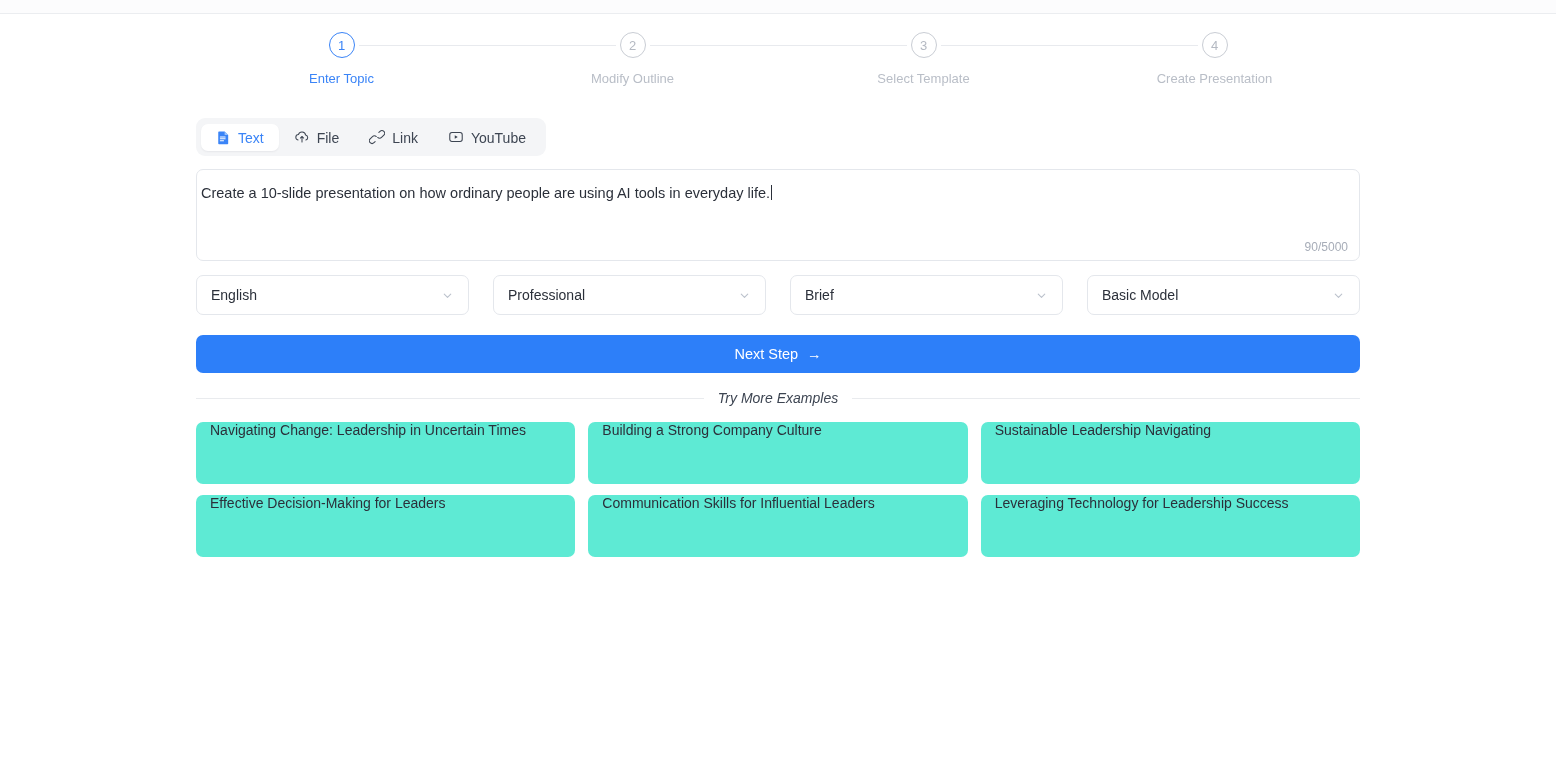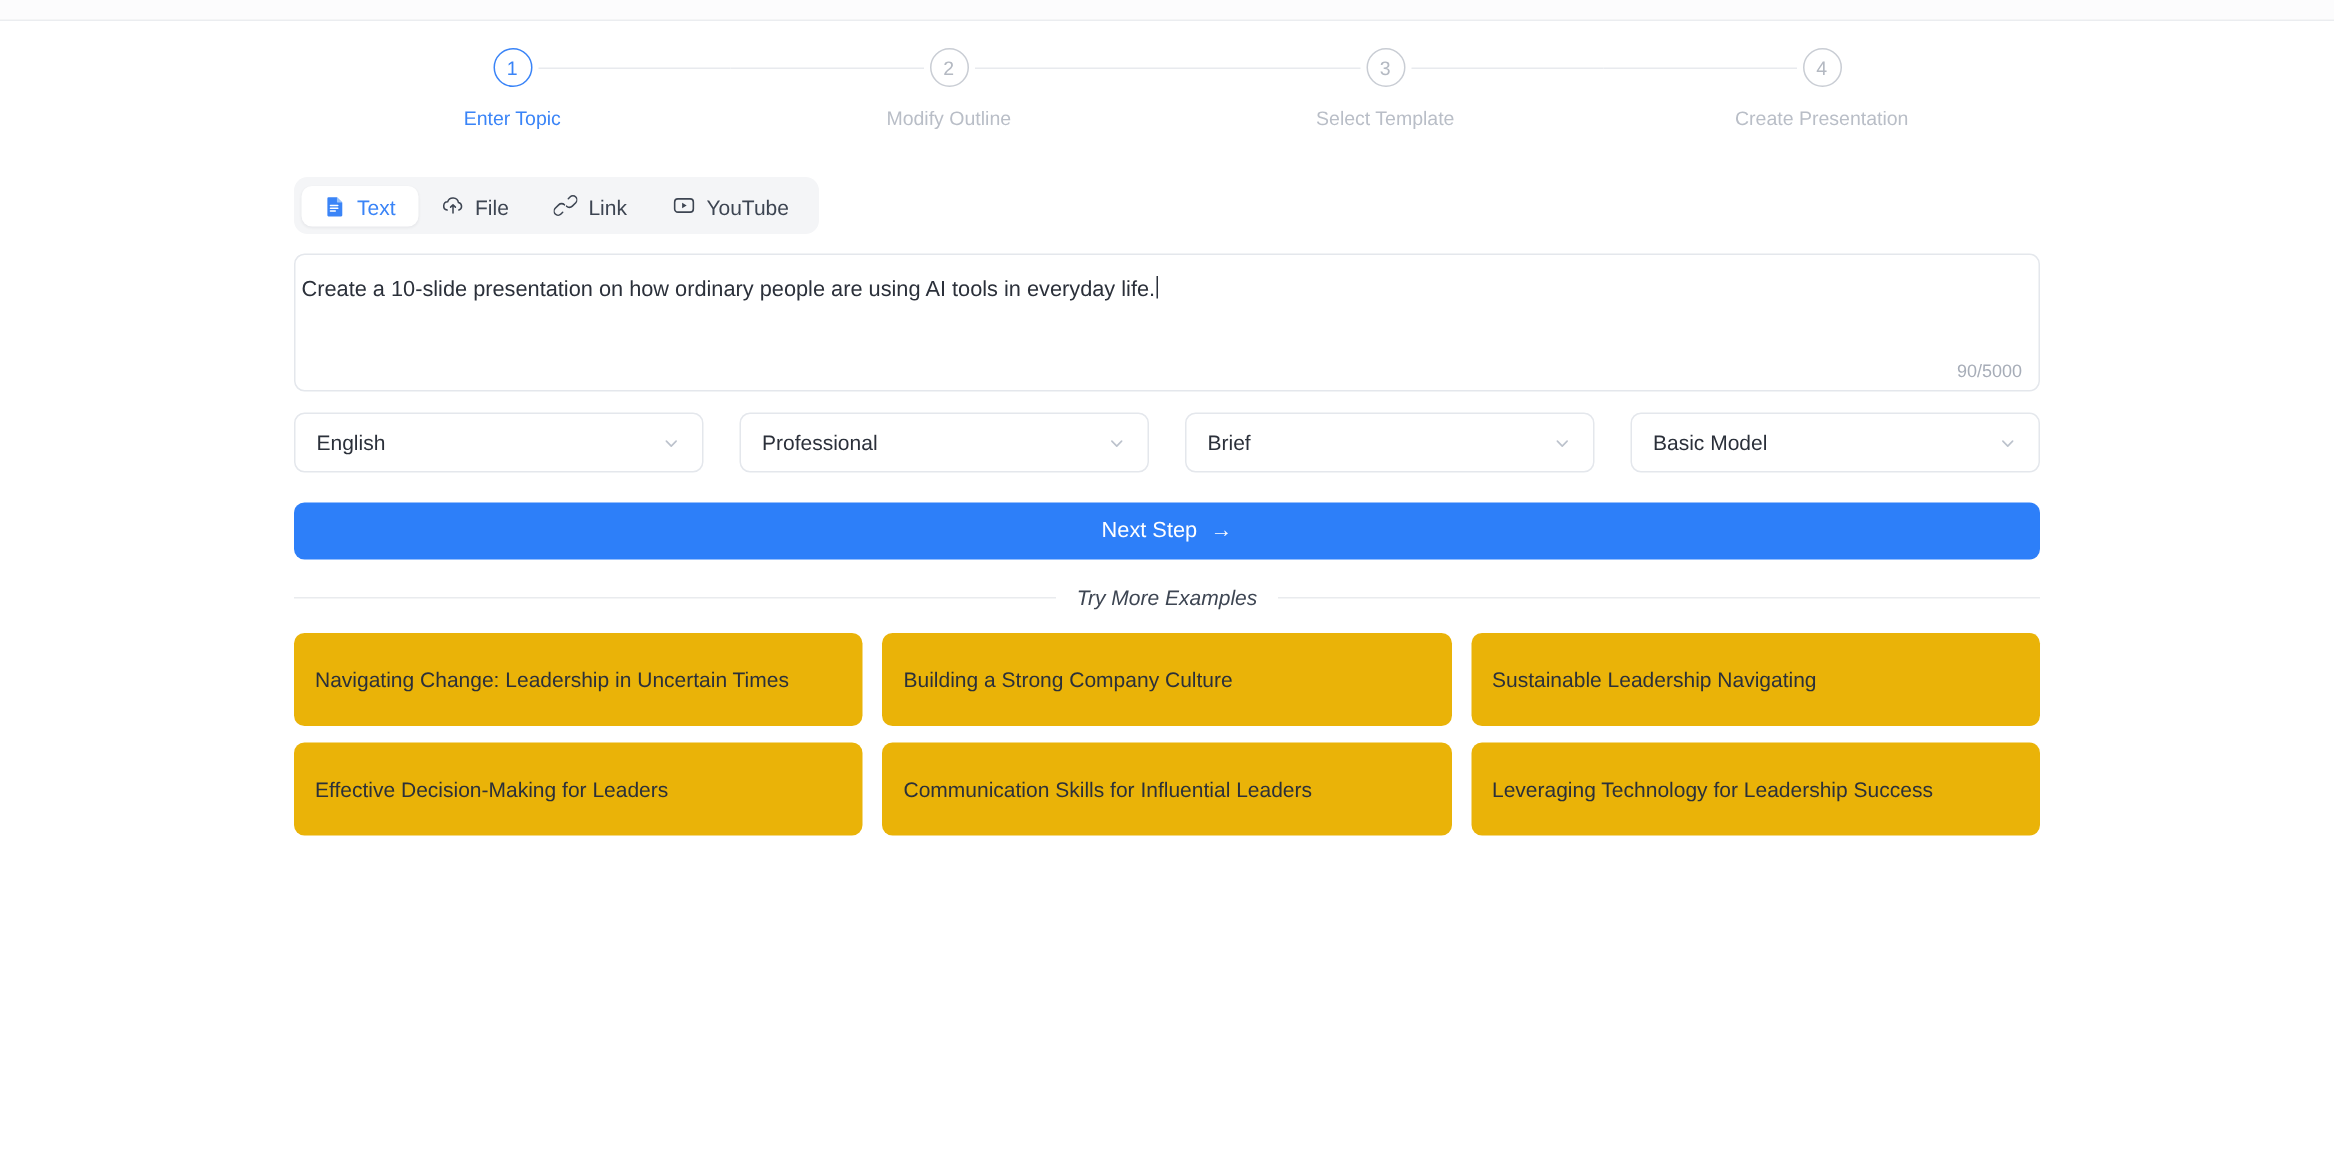--- a/index.html
+++ b/index.html
@@ -192,25 +192,24 @@
   .divider .dtext { white-space: nowrap; }
 
   
   .examples {
     margin-top: 16px;
     display: grid;
     grid-template-columns: repeat(3, 1fr);
     gap: 11px 13px;
   }
   .excard {
-    background: #eab308;
+    background: #5eead4;
     border-radius: 7px;
     height: 62px;
     display: flex;
-    align-items: center;
     padding: 0 14px;
     font-size: 14px;
     color: #2b303a;
     cursor: pointer;
   }
 </style>
 </head>
 <body>
 
 <div class="app">

